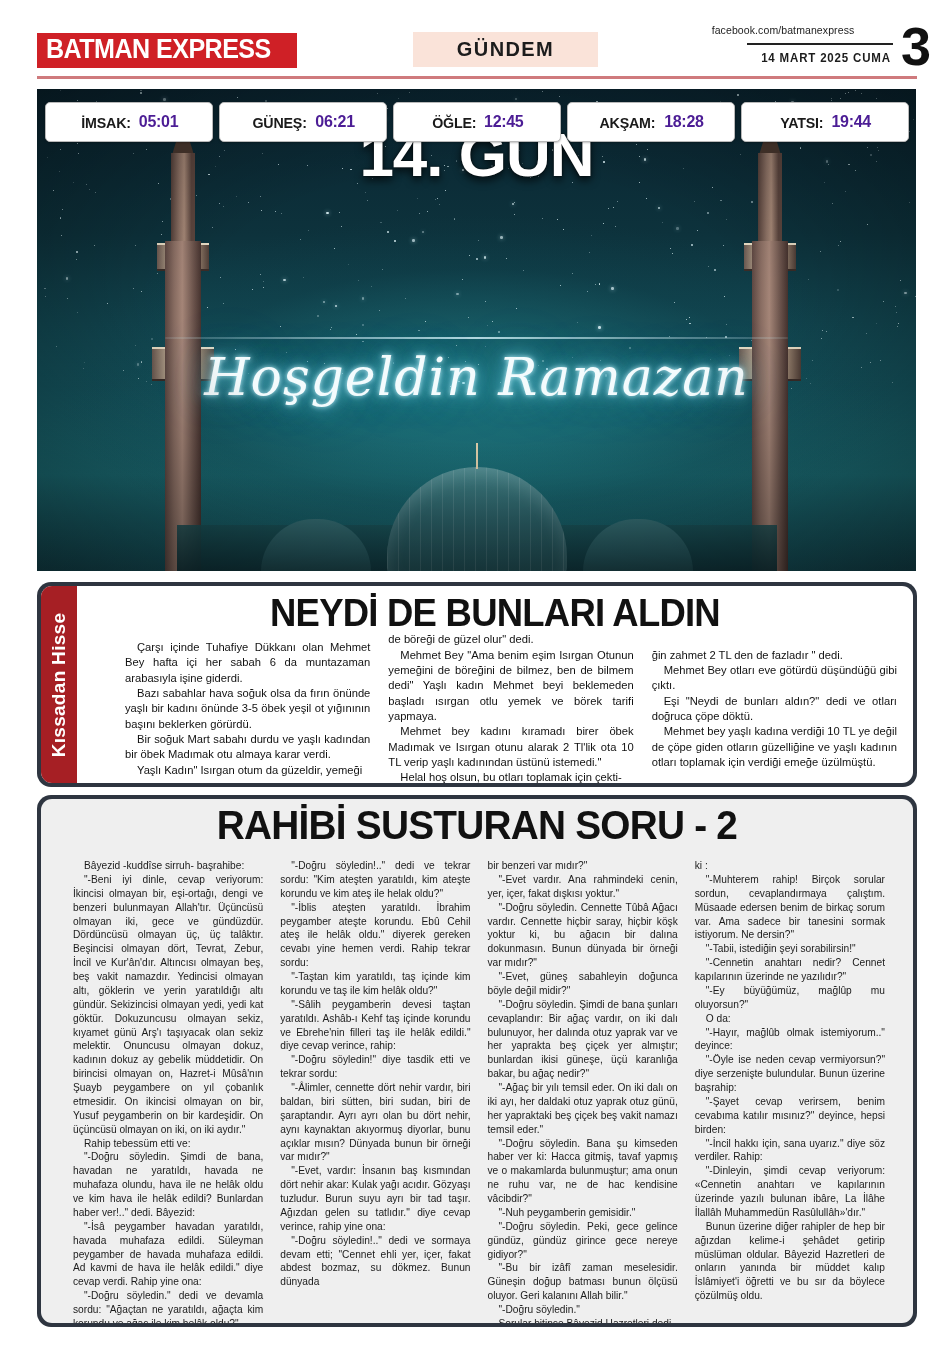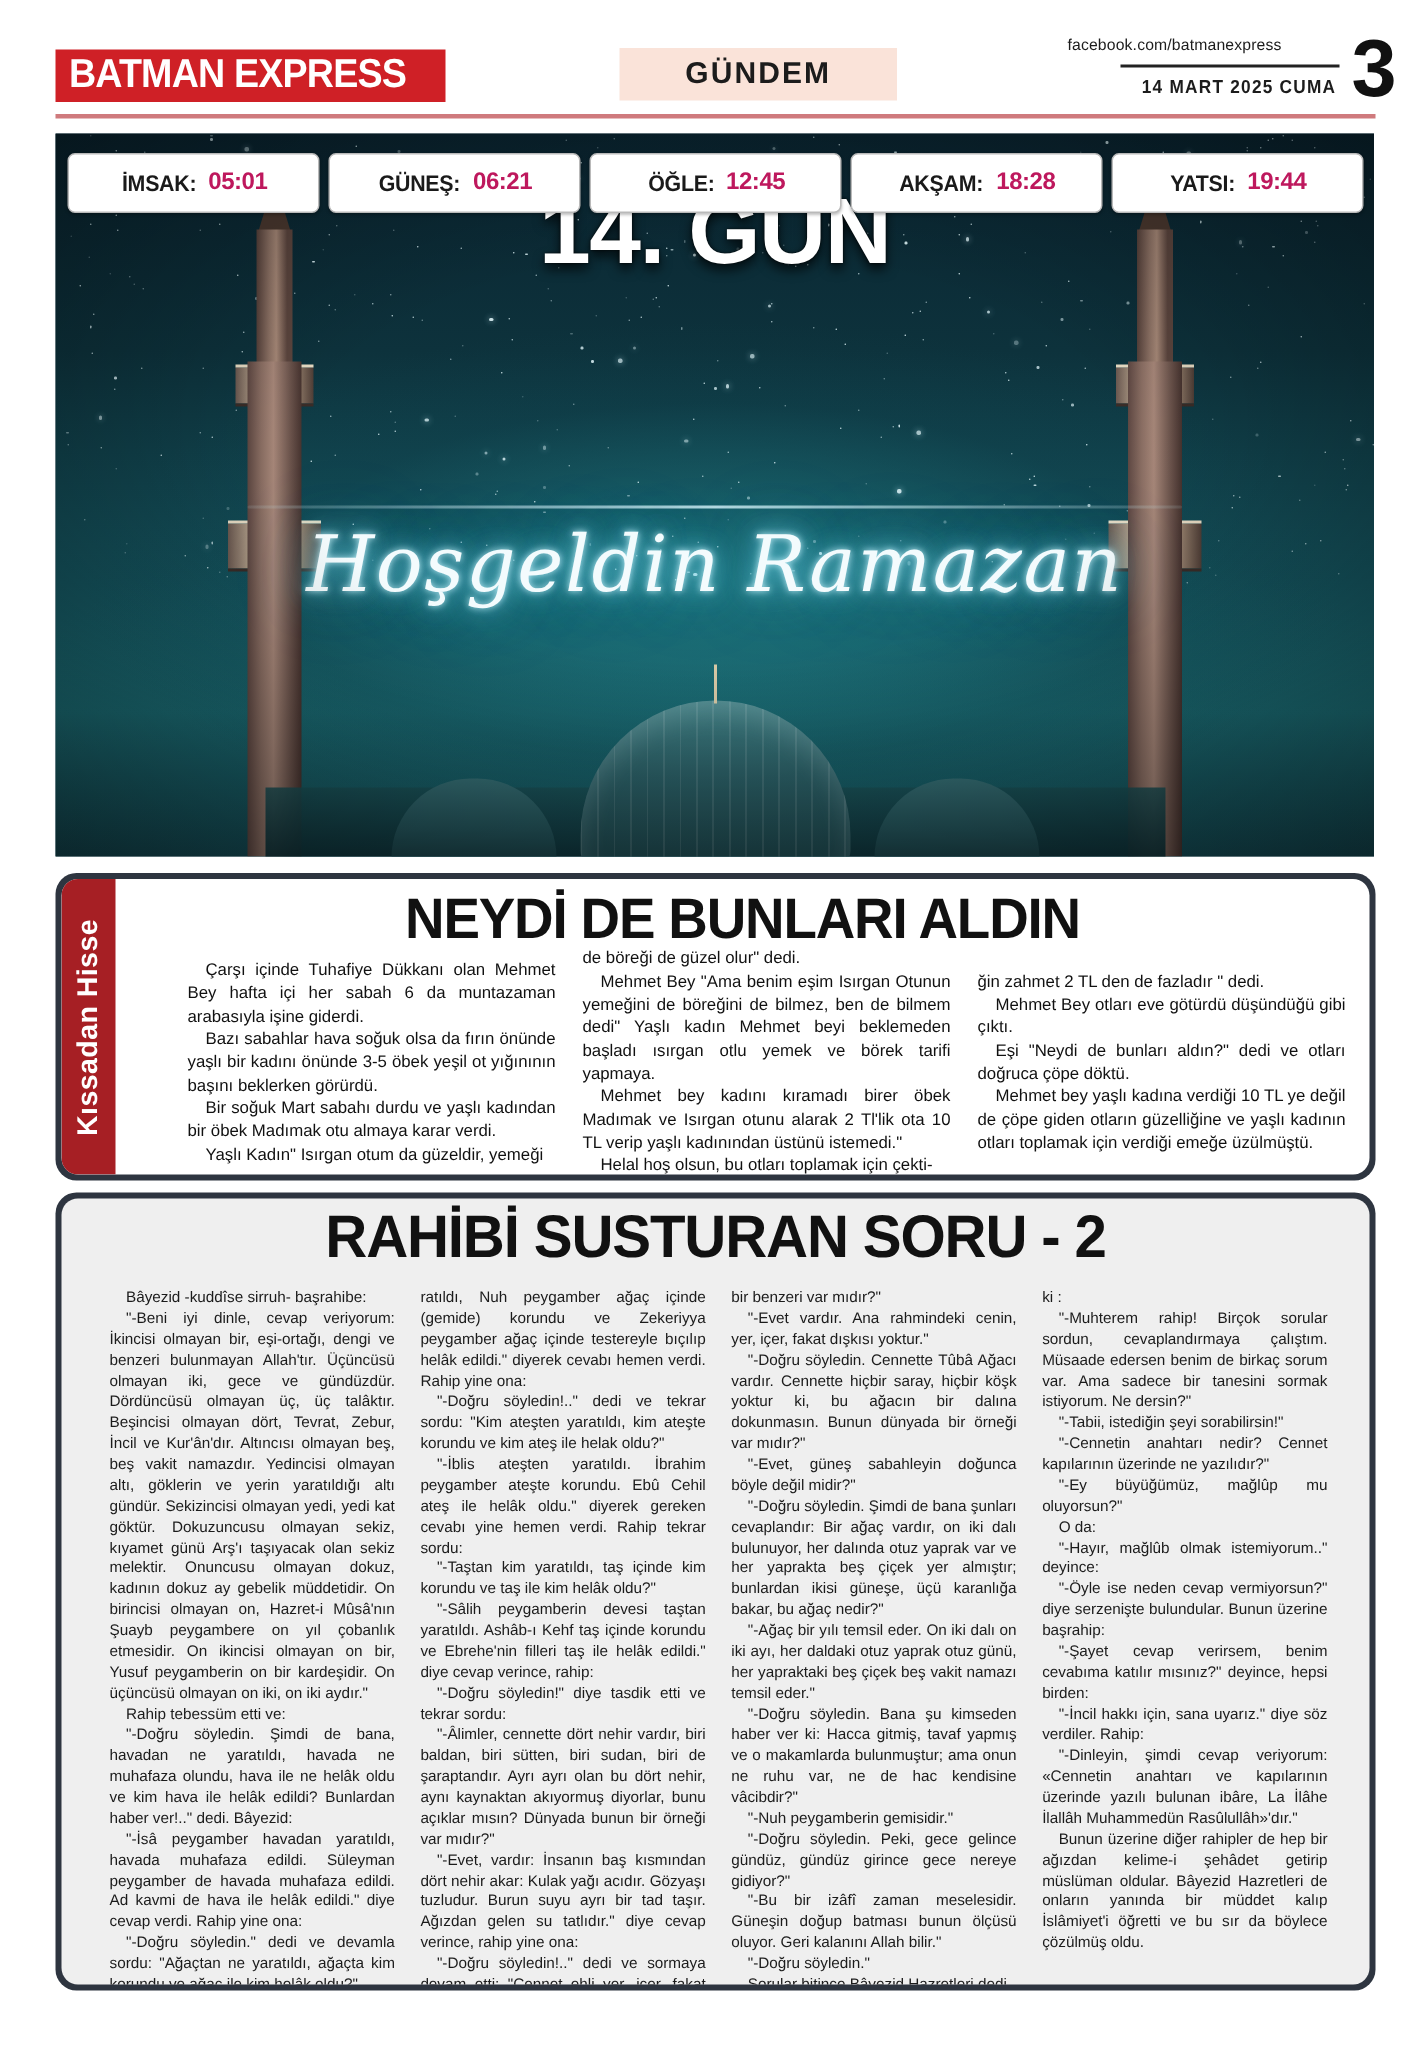--- a/index.html
+++ b/index.html
@@ -305,21 +305,21 @@
   .time-label {
     font-size: 15px;
     font-weight: bold;
     color: #1a1a1a;
     letter-spacing: -0.2px;
     transform: scaleX(0.95);
   }
   .time-value {
     font-size: 16px;
     font-weight: bold;
-    color: #be185d;
+    color: #4c1d95;
     letter-spacing: -0.3px;
   }
 
   
   .article-one {
     position: absolute;
     left: 37px; top: 582px;
     width: 880px;
     height: 205px;
     background: #2e3540;
@@ -963,21 +963,20 @@
       <div class="a2-cols" id="a2-cols">
           <div class="a2-col">
             <p>Bâyezid -kuddîse sirruh- başrahibe:</p>
             <p>"-Beni iyi dinle, cevap veriyorum: İkincisi olmayan bir, eşi-ortağı, dengi ve benzeri bulunmayan Allah'tır. Üçüncüsü olmayan iki, gece ve gündüzdür. Dördüncüsü olmayan üç, üç talâktır. Beşincisi olmayan dört, Tevrat, Zebur, İncil ve Kur'ân'dır. Altıncısı olmayan beş, beş vakit namazdır. Yedincisi olmayan altı, göklerin ve yerin yaratıldığı altı gündür. Sekizincisi olmayan yedi, yedi kat göktür. Dokuzuncusu olmayan sekiz, kıyamet günü Arş'ı taşıyacak olan sekiz melektir. Onuncusu olmayan dokuz, kadının dokuz ay gebelik müddetidir. On birincisi olmayan on, Hazret-i Mûsâ'nın Şuayb peygambere on yıl çobanlık etmesidir. On ikincisi olmayan on bir, Yusuf peygamberin on bir kardeşidir. On üçüncüsü olmayan on iki, on iki aydır."</p>
             <p>Rahip tebessüm etti ve:</p>
             <p>"-Doğru söyledin. Şimdi de bana, havadan ne yaratıldı, havada ne muhafaza olundu, hava ile ne helâk oldu ve kim hava ile helâk edildi? Bunlardan haber ver!.." dedi. Bâyezid:</p>
             <p>"-İsâ peygamber havadan yaratıldı, havada muhafaza edildi. Süleyman peygamber de havada muhafaza edildi. Ad kavmi de hava ile helâk edildi." diye cevap verdi. Rahip yine ona:</p>
             <p>"-Doğru söyledin." dedi ve devamla sordu: "Ağaçtan ne yaratıldı, ağaçta kim korundu ve ağaç ile kim helâk oldu?"</p>
           </div>
           <div class="a2-col">
-            <p class="noindent">ratıldı, Nuh peygamber ağaç içinde (gemide) korundu ve Zekeriyya peygamber ağaç içinde testereyle bıçılıp helâk edildi." diyerek cevabı hemen verdi. Rahip yine ona:</p>
             <p>"-Doğru söyledin!.." dedi ve tekrar sordu: "Kim ateşten yaratıldı, kim ateşte korundu ve kim ateş ile helak oldu?"</p>
             <p>"-İblis ateşten yaratıldı. İbrahim peygamber ateşte korundu. Ebû Cehil ateş ile helâk oldu." diyerek gereken cevabı yine hemen verdi. Rahip tekrar sordu:</p>
             <p>"-Taştan kim yaratıldı, taş içinde kim korundu ve taş ile kim helâk oldu?"</p>
             <p>"-Sâlih peygamberin devesi taştan yaratıldı. Ashâb-ı Kehf taş içinde korundu ve Ebrehe'nin filleri taş ile helâk edildi." diye cevap verince, rahip:</p>
             <p>"-Doğru söyledin!" diye tasdik etti ve tekrar sordu:</p>
             <p>"-Âlimler, cennette dört nehir vardır, biri baldan, biri sütten, biri sudan, biri de şaraptandır. Ayrı ayrı olan bu dört nehir, aynı kaynaktan akıyormuş diyorlar, bunu açıklar mısın? Dünyada bunun bir örneği var mıdır?"</p>
             <p>"-Evet, vardır: İnsanın baş kısmından dört nehir akar: Kulak yağı acıdır. Gözyaşı tuzludur. Burun suyu ayrı bir tad taşır. Ağızdan gelen su tatlıdır." diye cevap verince, rahip yine ona:</p>
             <p>"-Doğru söyledin!.." dedi ve sormaya devam etti; "Cennet ehli yer, içer, fakat abdest bozmaz, su dökmez. Bunun dünyada</p>
           </div>
           <div class="a2-col">

